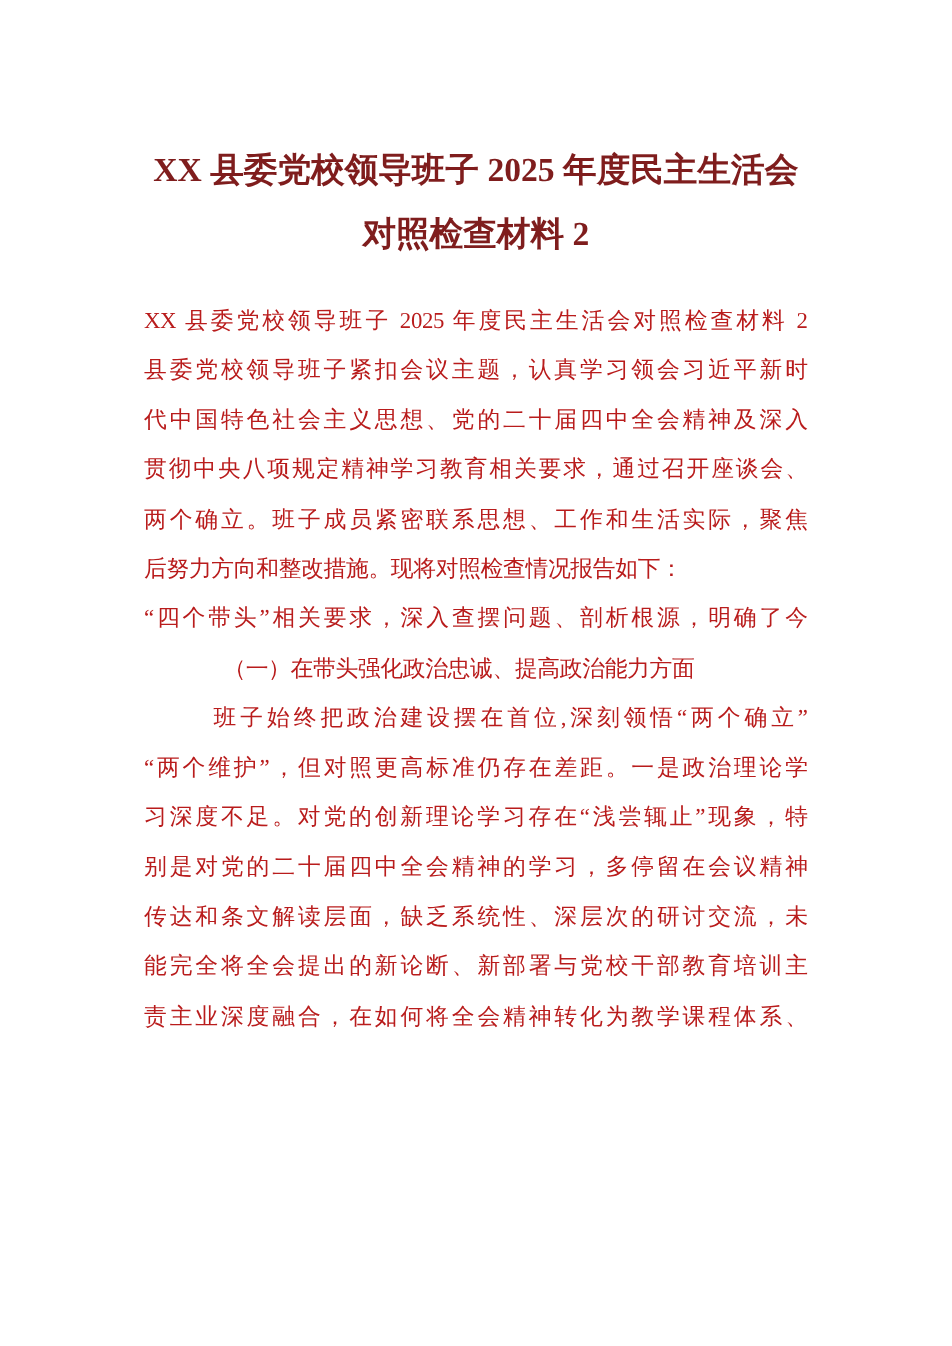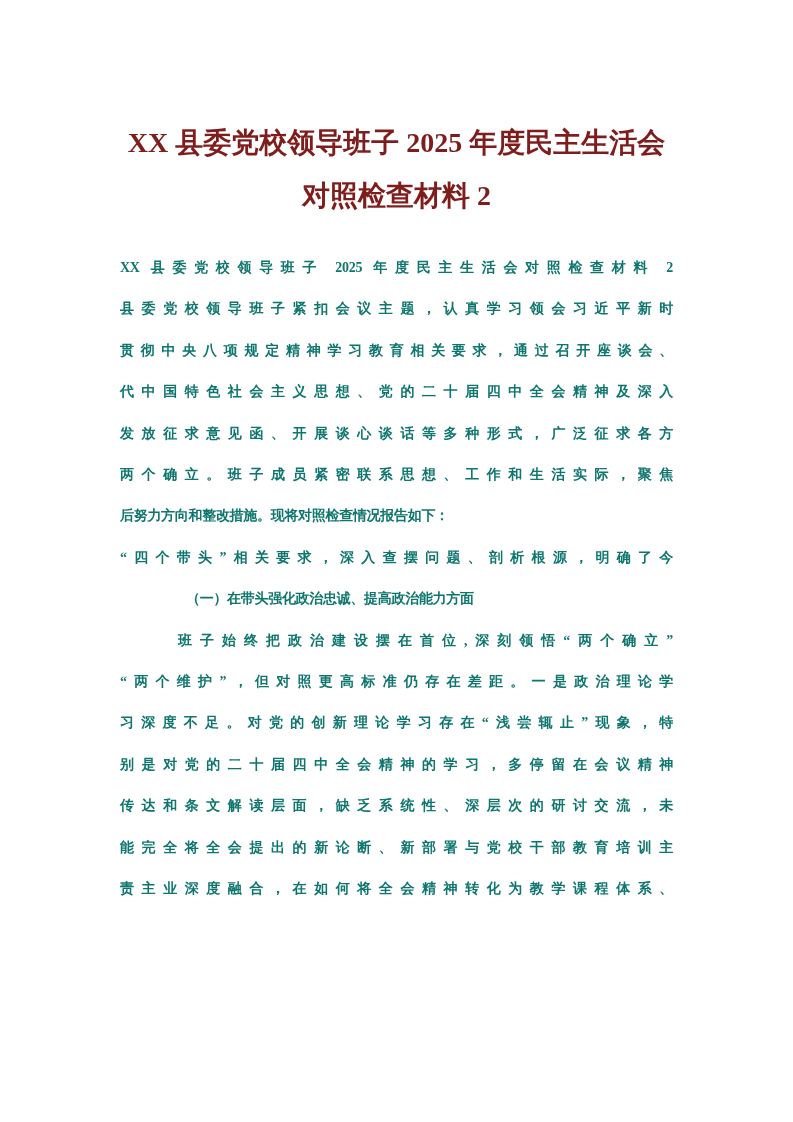--- a/index.html
+++ b/index.html
@@ -28,25 +28,24 @@
     color: #7f1d1d;
   }
   .doc-title .title-line {
     white-space: nowrap;
   }
   .body-block {
     position: absolute;
     top: 247px;
     left: 120px;
     width: 553px;
-    font-size: 14px;
+    font-size: 19px;
     line-height: 41.4px;
     letter-spacing: -0.3px;
-    color: #0f766e;
-    font-weight: bold;
+    color: #b91c1c;
   }
   .bline {
     text-align: justify;
     text-align-last: left;
     text-justify: inter-character;
     min-height: 41.4px;
   }
   .bline.jfull {
     text-align-last: justify;
   }
@@ -57,23 +56,22 @@
 <div class="page">
 
   <div class="doc-title">
     <div class="title-line">XX 县委党校领导班子 2025 年度民主生活会</div>
     <div class="title-line">对照检查材料 2</div>
   </div>
 
   <div class="body-block">
       <div class="bline jfull">XX 县委党校领导班子 2025 年度民主生活会对照检查材料 2</div>
       <div class="bline jfull">县委党校领导班子紧扣会议主题，认真学习领会习近平新时</div>
+      <div class="bline jfull">代中国特色社会主义思想、党的二十届四中全会精神及深入</div>
       <div class="bline jfull">贯彻中央八项规定精神学习教育相关要求，通过召开座谈会、</div>
-      <div class="bline jfull">代中国特色社会主义思想、党的二十届四中全会精神及深入</div>
-      <div class="bline jfull">发放征求意见函、开展谈心谈话等多种形式，广泛征求各方</div>
       <div class="bline jfull">两个确立。班子成员紧密联系思想、工作和生活实际，聚焦</div>
       <div class="bline">后努力方向和整改措施。现将对照检查情况报告如下：</div>
       <div class="bline jfull">“四个带头”相关要求，深入查摆问题、剖析根源，明确了今</div>
       <div class="bline" style="text-indent: 66px;">（一）在带头强化政治忠诚、提高政治能力方面</div>
       <div class="bline jfull" style="text-indent: 58px;">班子始终把政治建设摆在首位,深刻领悟“两个确立”</div>
       <div class="bline jfull">“两个维护”，但对照更高标准仍存在差距。一是政治理论学</div>
       <div class="bline jfull">习深度不足。对党的创新理论学习存在“浅尝辄止”现象，特</div>
       <div class="bline jfull">别是对党的二十届四中全会精神的学习，多停留在会议精神</div>
       <div class="bline jfull">传达和条文解读层面，缺乏系统性、深层次的研讨交流，未</div>
       <div class="bline jfull">能完全将全会提出的新论断、新部署与党校干部教育培训主</div>

